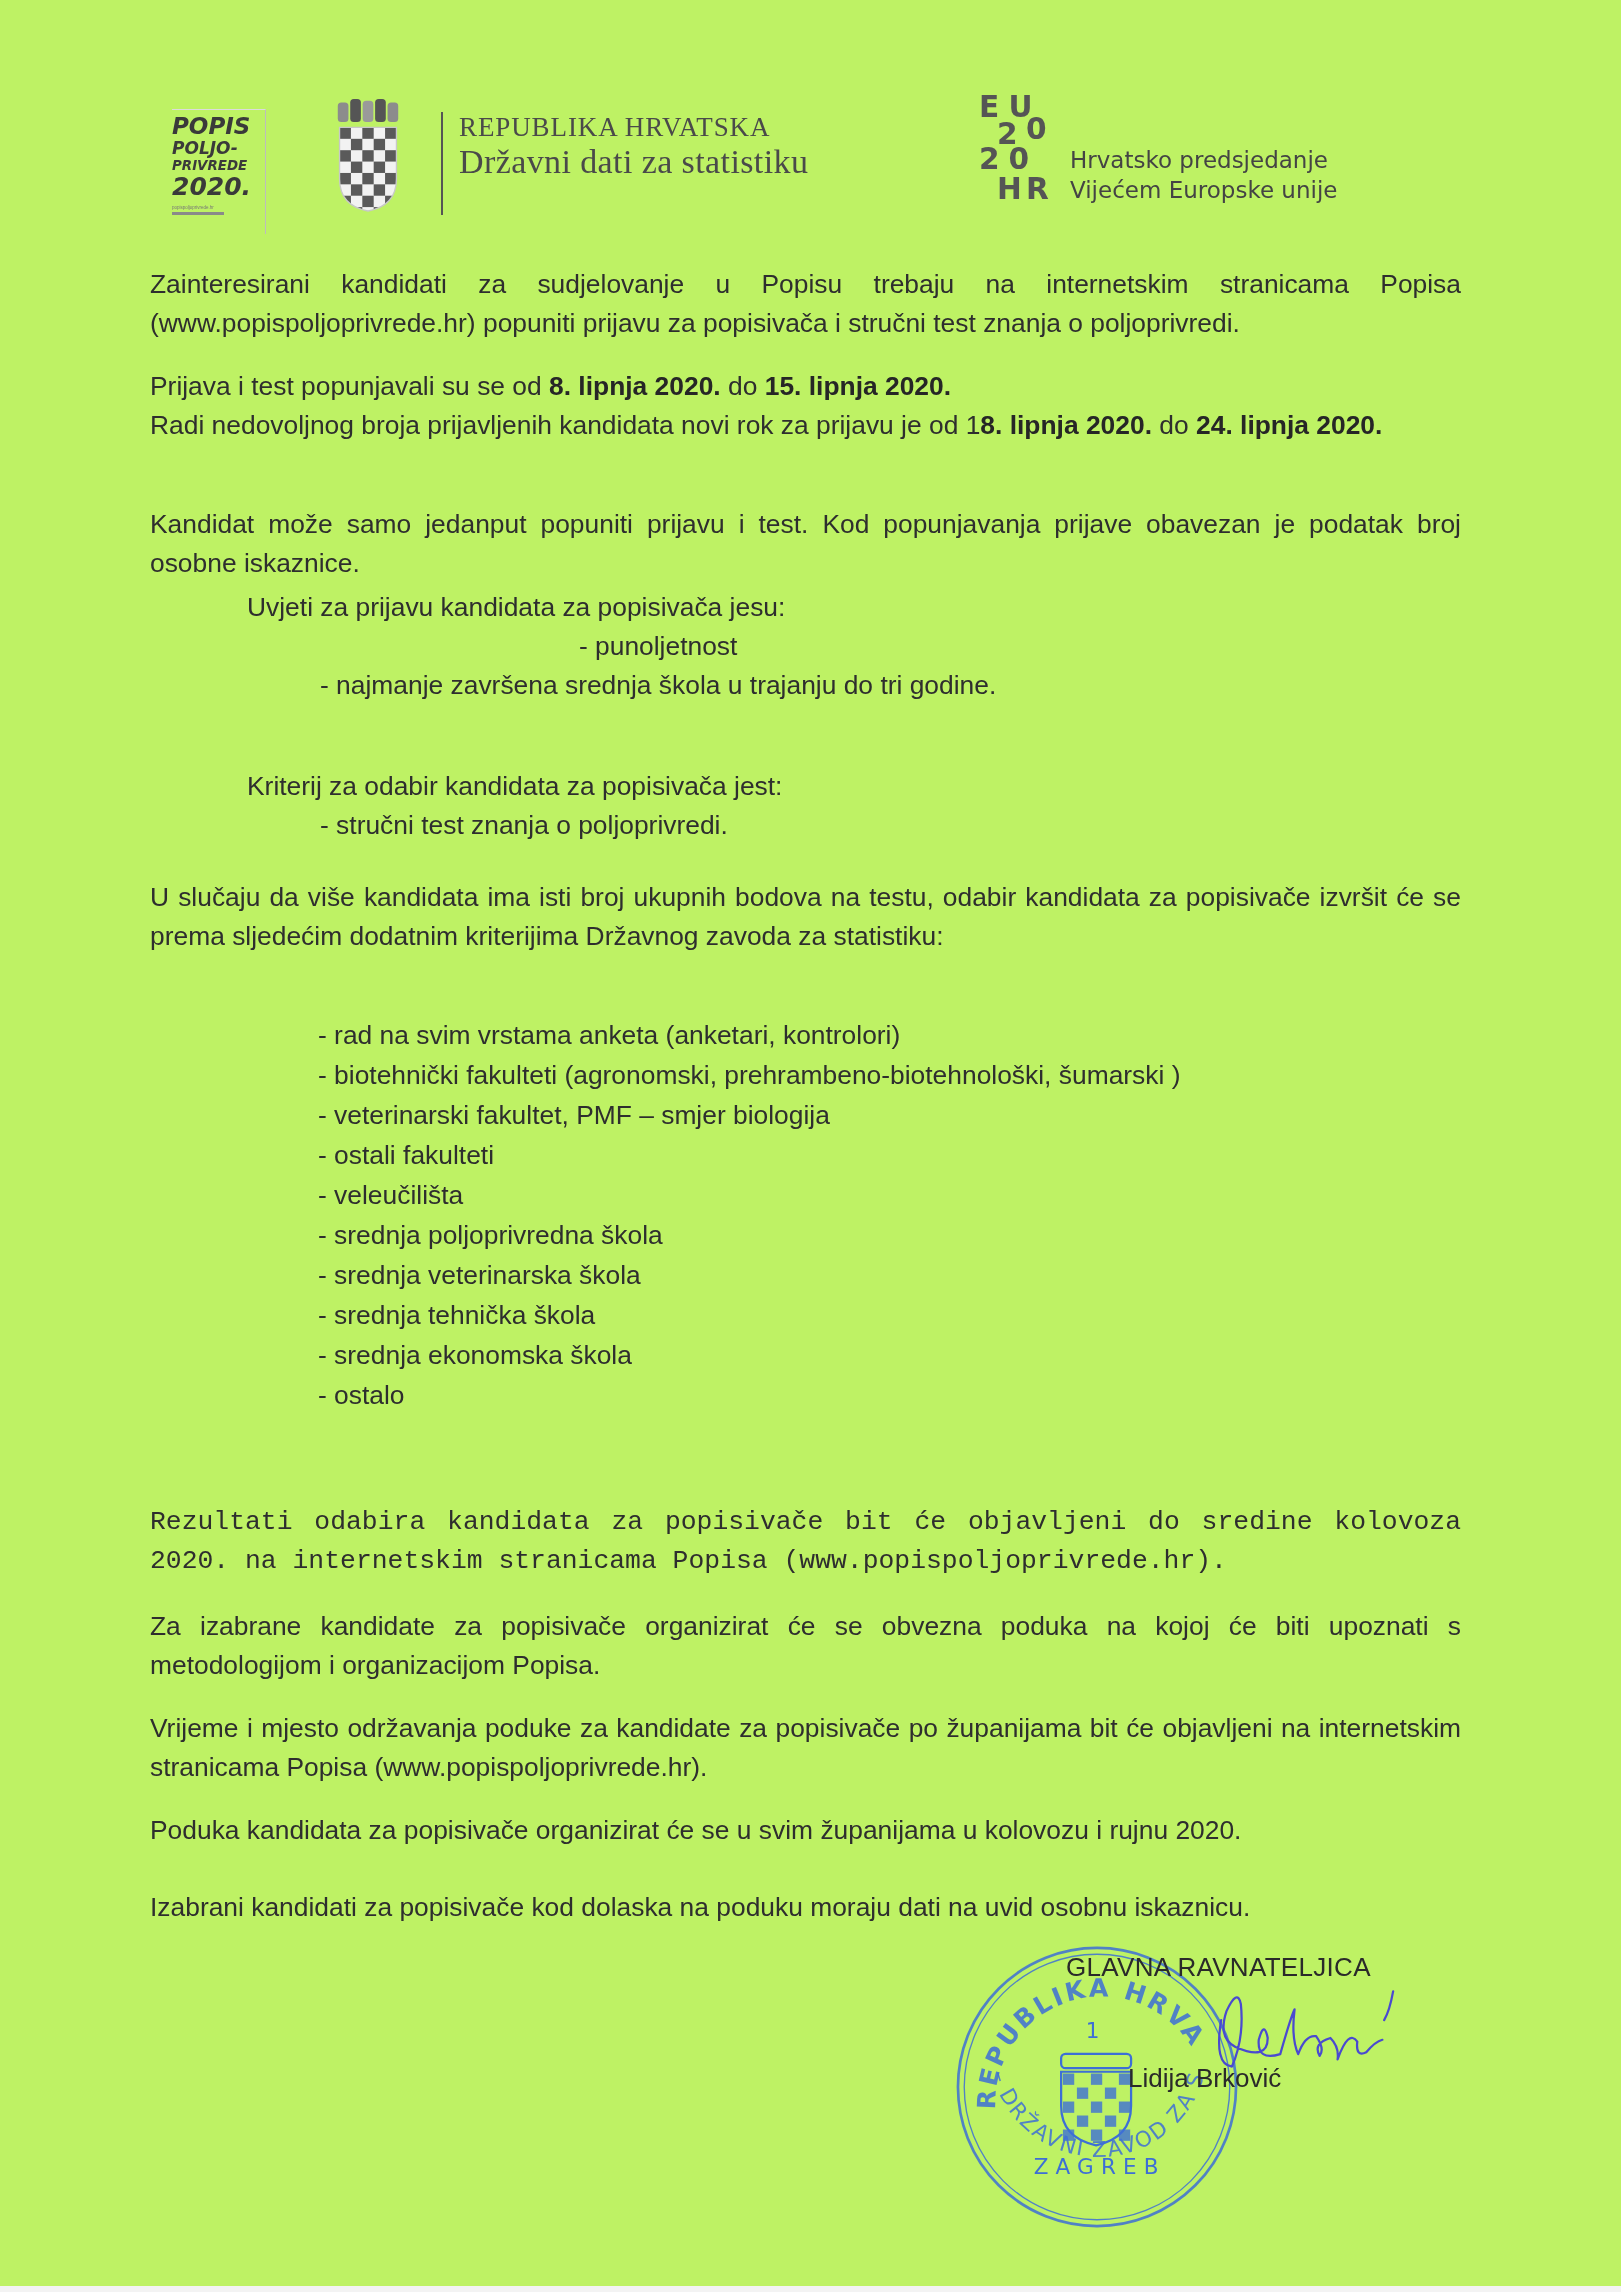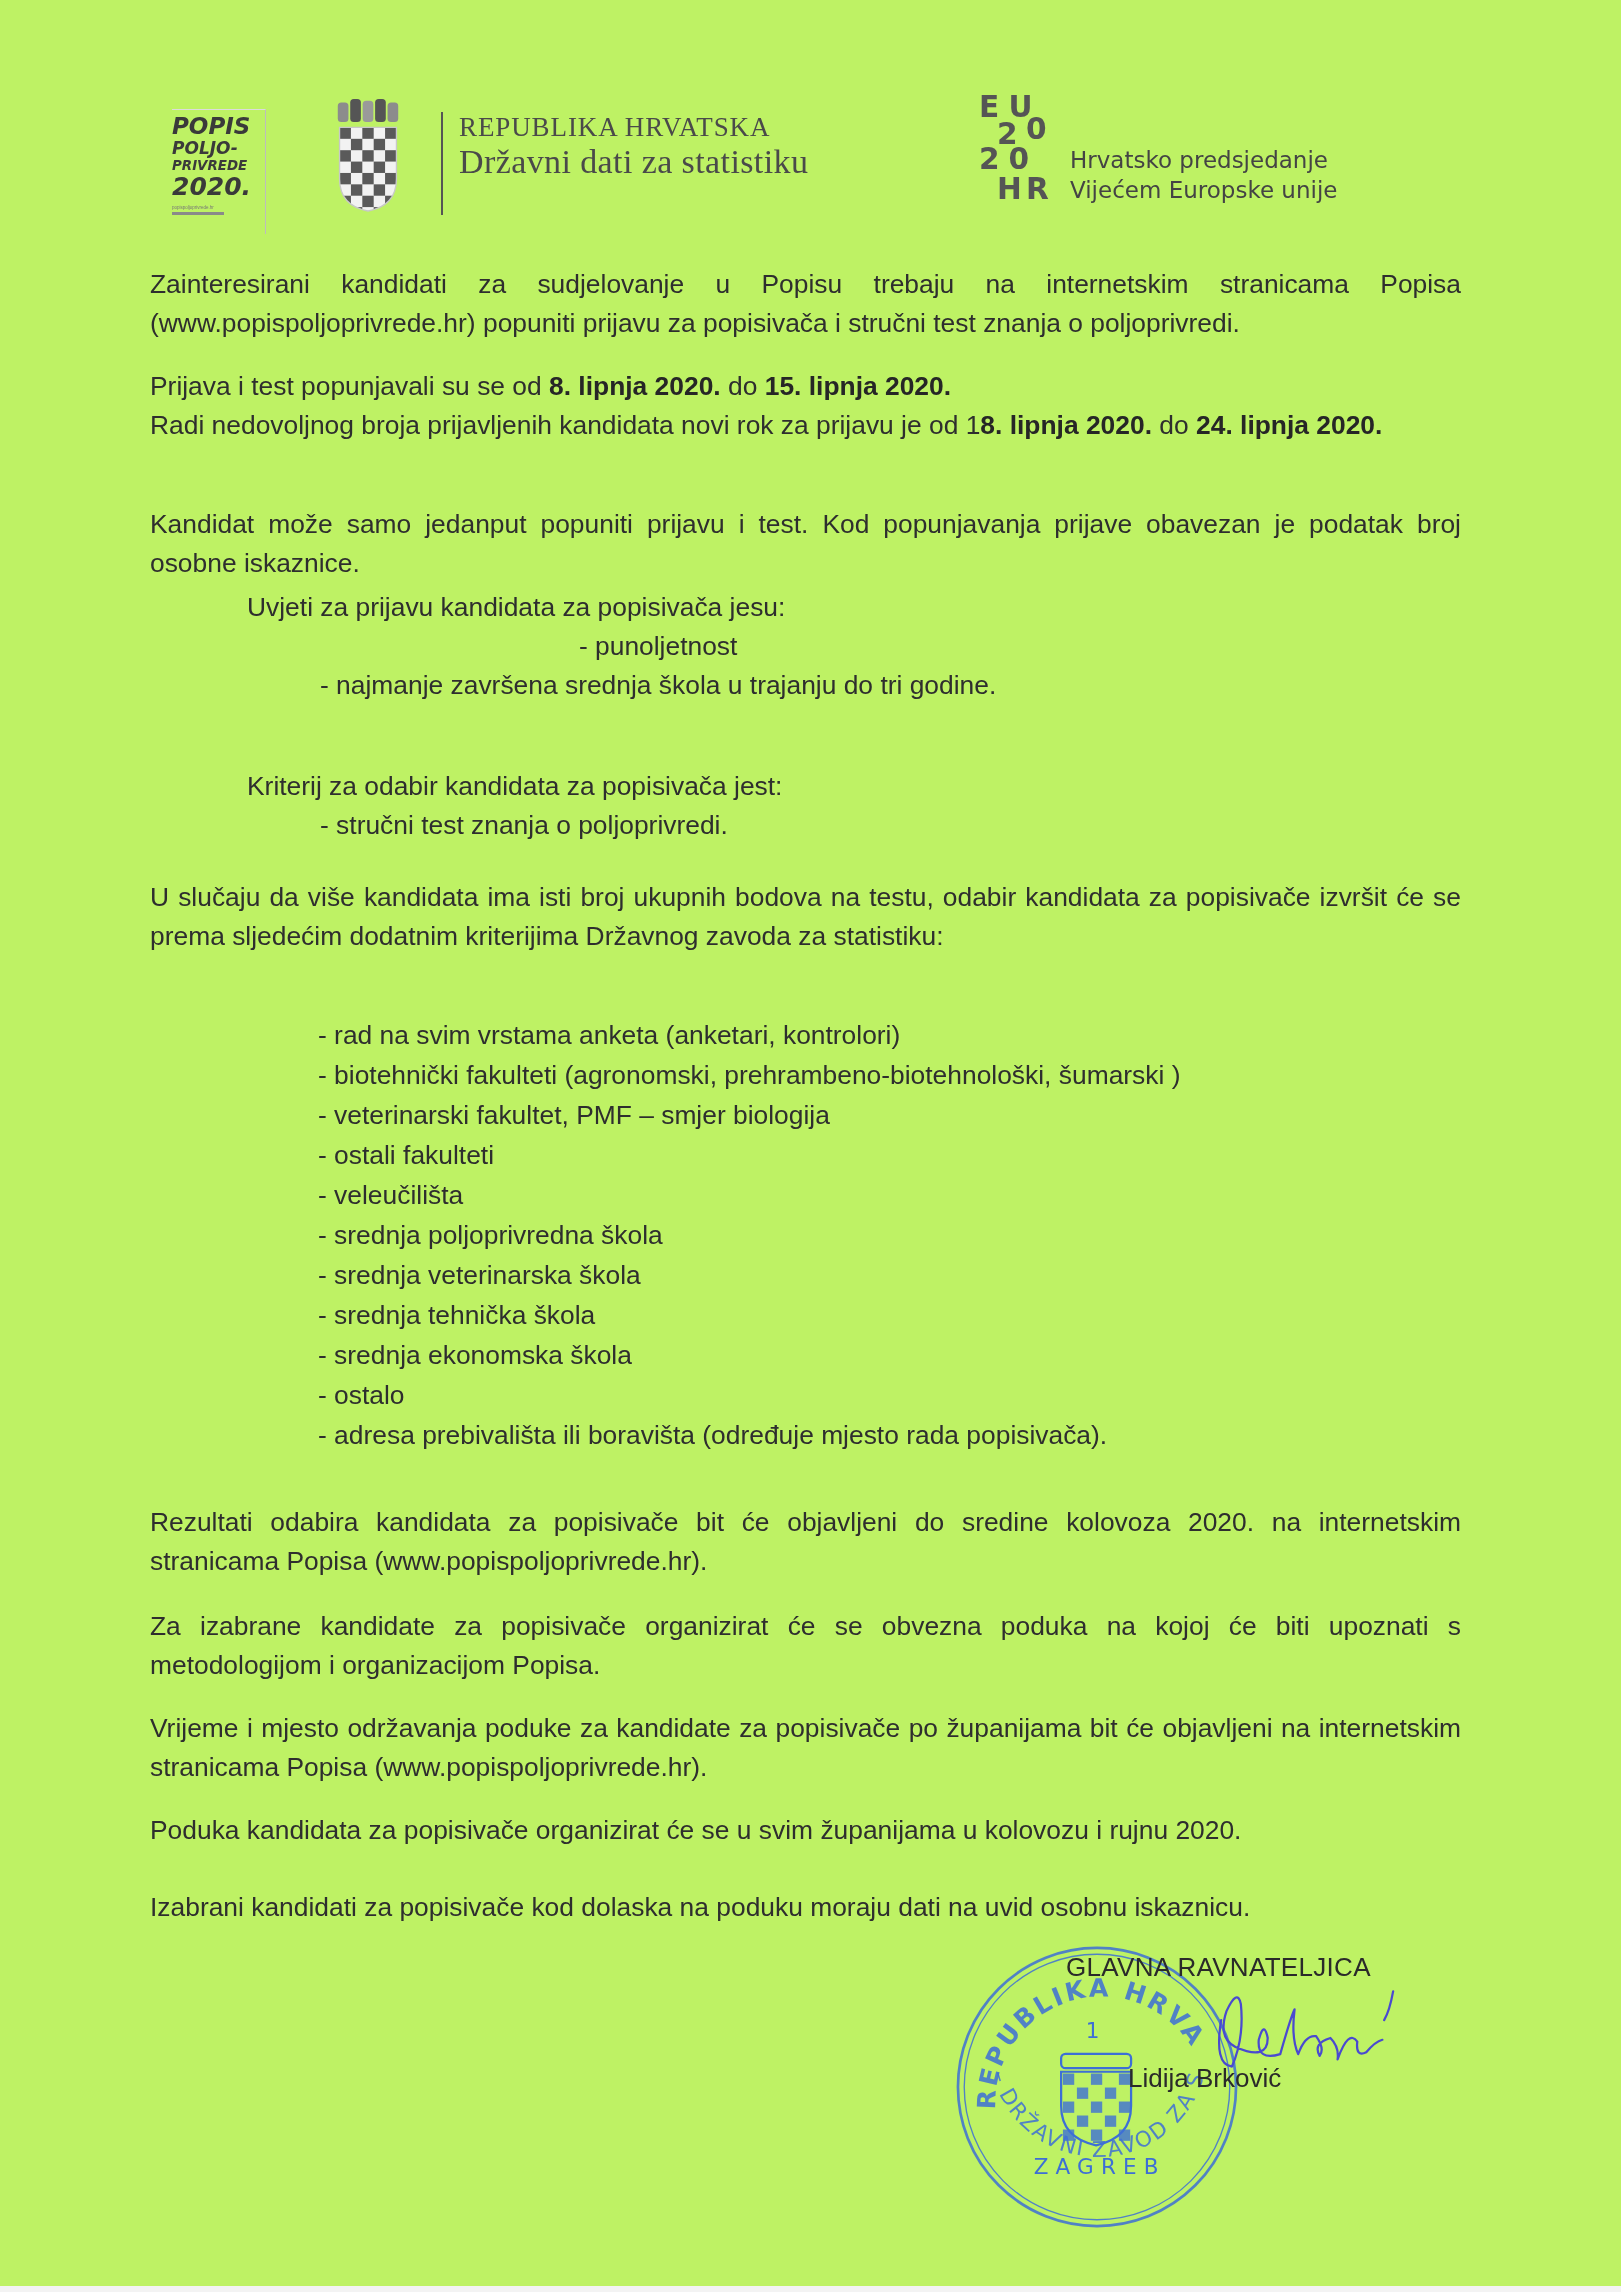--- a/index.html
+++ b/index.html
@@ -43,21 +43,21 @@
   .p1 { top: 265px; }
   .p2 { top: 367px; }
   .p3 { top: 505px; }
   .cond { left: 247px; top: 588px; }
   .cond .item { display: block; padding-left: 73px; text-align: center; }
   .crit { left: 247px; top: 767px; }
   .crit .item { display: block; padding-left: 73px; }
   .p4 { top: 878px; }
   .crit-list { left: 318px; top: 1015px; line-height: 40px; }
   .crit-list .item { display: block; }
-  .p5 { top: 1503px; }
+  .p5 { top: 1503px; font-family: Liberation Mono, monospace; }
   .p6 { top: 1607px; }
   .p7 { top: 1709px; }
   .p8 { top: 1811px; }
   .p9 { top: 1888px; }
 
   
   .stamp { position: absolute; left: 949px; top: 1939px; width: 296px; height: 296px; }
   .sig-title { position: absolute; left: 1066px; top: 1951px; font-size: 26px; line-height: 32px; color: #2a2a2a; letter-spacing: 0.3px; }
   .sig-name { position: absolute; left: 1128px; top: 2062px; font-size: 26px; line-height: 32px; color: #2a2a2a; }
   .signature { position: absolute; left: 1205px; top: 1984px; width: 215px; height: 99px; }
@@ -171,21 +171,20 @@
     <span class="item">- rad na svim vrstama anketa (anketari, kontrolori)</span>
     <span class="item">- biotehnički fakulteti (agronomski, prehrambeno-biotehnološki, šumarski )</span>
     <span class="item">- veterinarski fakultet, PMF – smjer biologija</span>
     <span class="item">- ostali fakulteti</span>
     <span class="item">- veleučilišta</span>
     <span class="item">- srednja poljoprivredna škola</span>
     <span class="item">- srednja veterinarska škola</span>
     <span class="item">- srednja tehnička škola</span>
     <span class="item">- srednja ekonomska škola</span>
     <span class="item">- ostalo</span>
-    <span class="item">- adresa prebivališta ili boravišta (određuje mjesto rada popisivača).</span>
   </div>
 
   <div class="txt full just p5">Rezultati odabira kandidata za popisivače bit će objavljeni do sredine kolovoza 2020. na internetskim stranicama Popisa (www.popispoljoprivrede.hr).</div>
   <div class="txt full just p6">Za izabrane kandidate za popisivače organizirat će se obvezna poduka na kojoj će biti upoznati s metodologijom i organizacijom Popisa.</div>
   <div class="txt full just p7">Vrijeme i mjesto održavanja poduke za kandidate za popisivače po županijama bit će objavljeni na internetskim stranicama Popisa (www.popispoljoprivrede.hr).</div>
   <div class="txt full p8">Poduka kandidata za popisivače organizirat će se u svim županijama u kolovozu i rujnu 2020.</div>
   <div class="txt full p9">Izabrani kandidati za popisivače kod dolaska na poduku moraju dati na uvid osobnu iskaznicu.</div>
 
   <svg class="stamp" viewBox="0 0 330 330">
     <defs>

